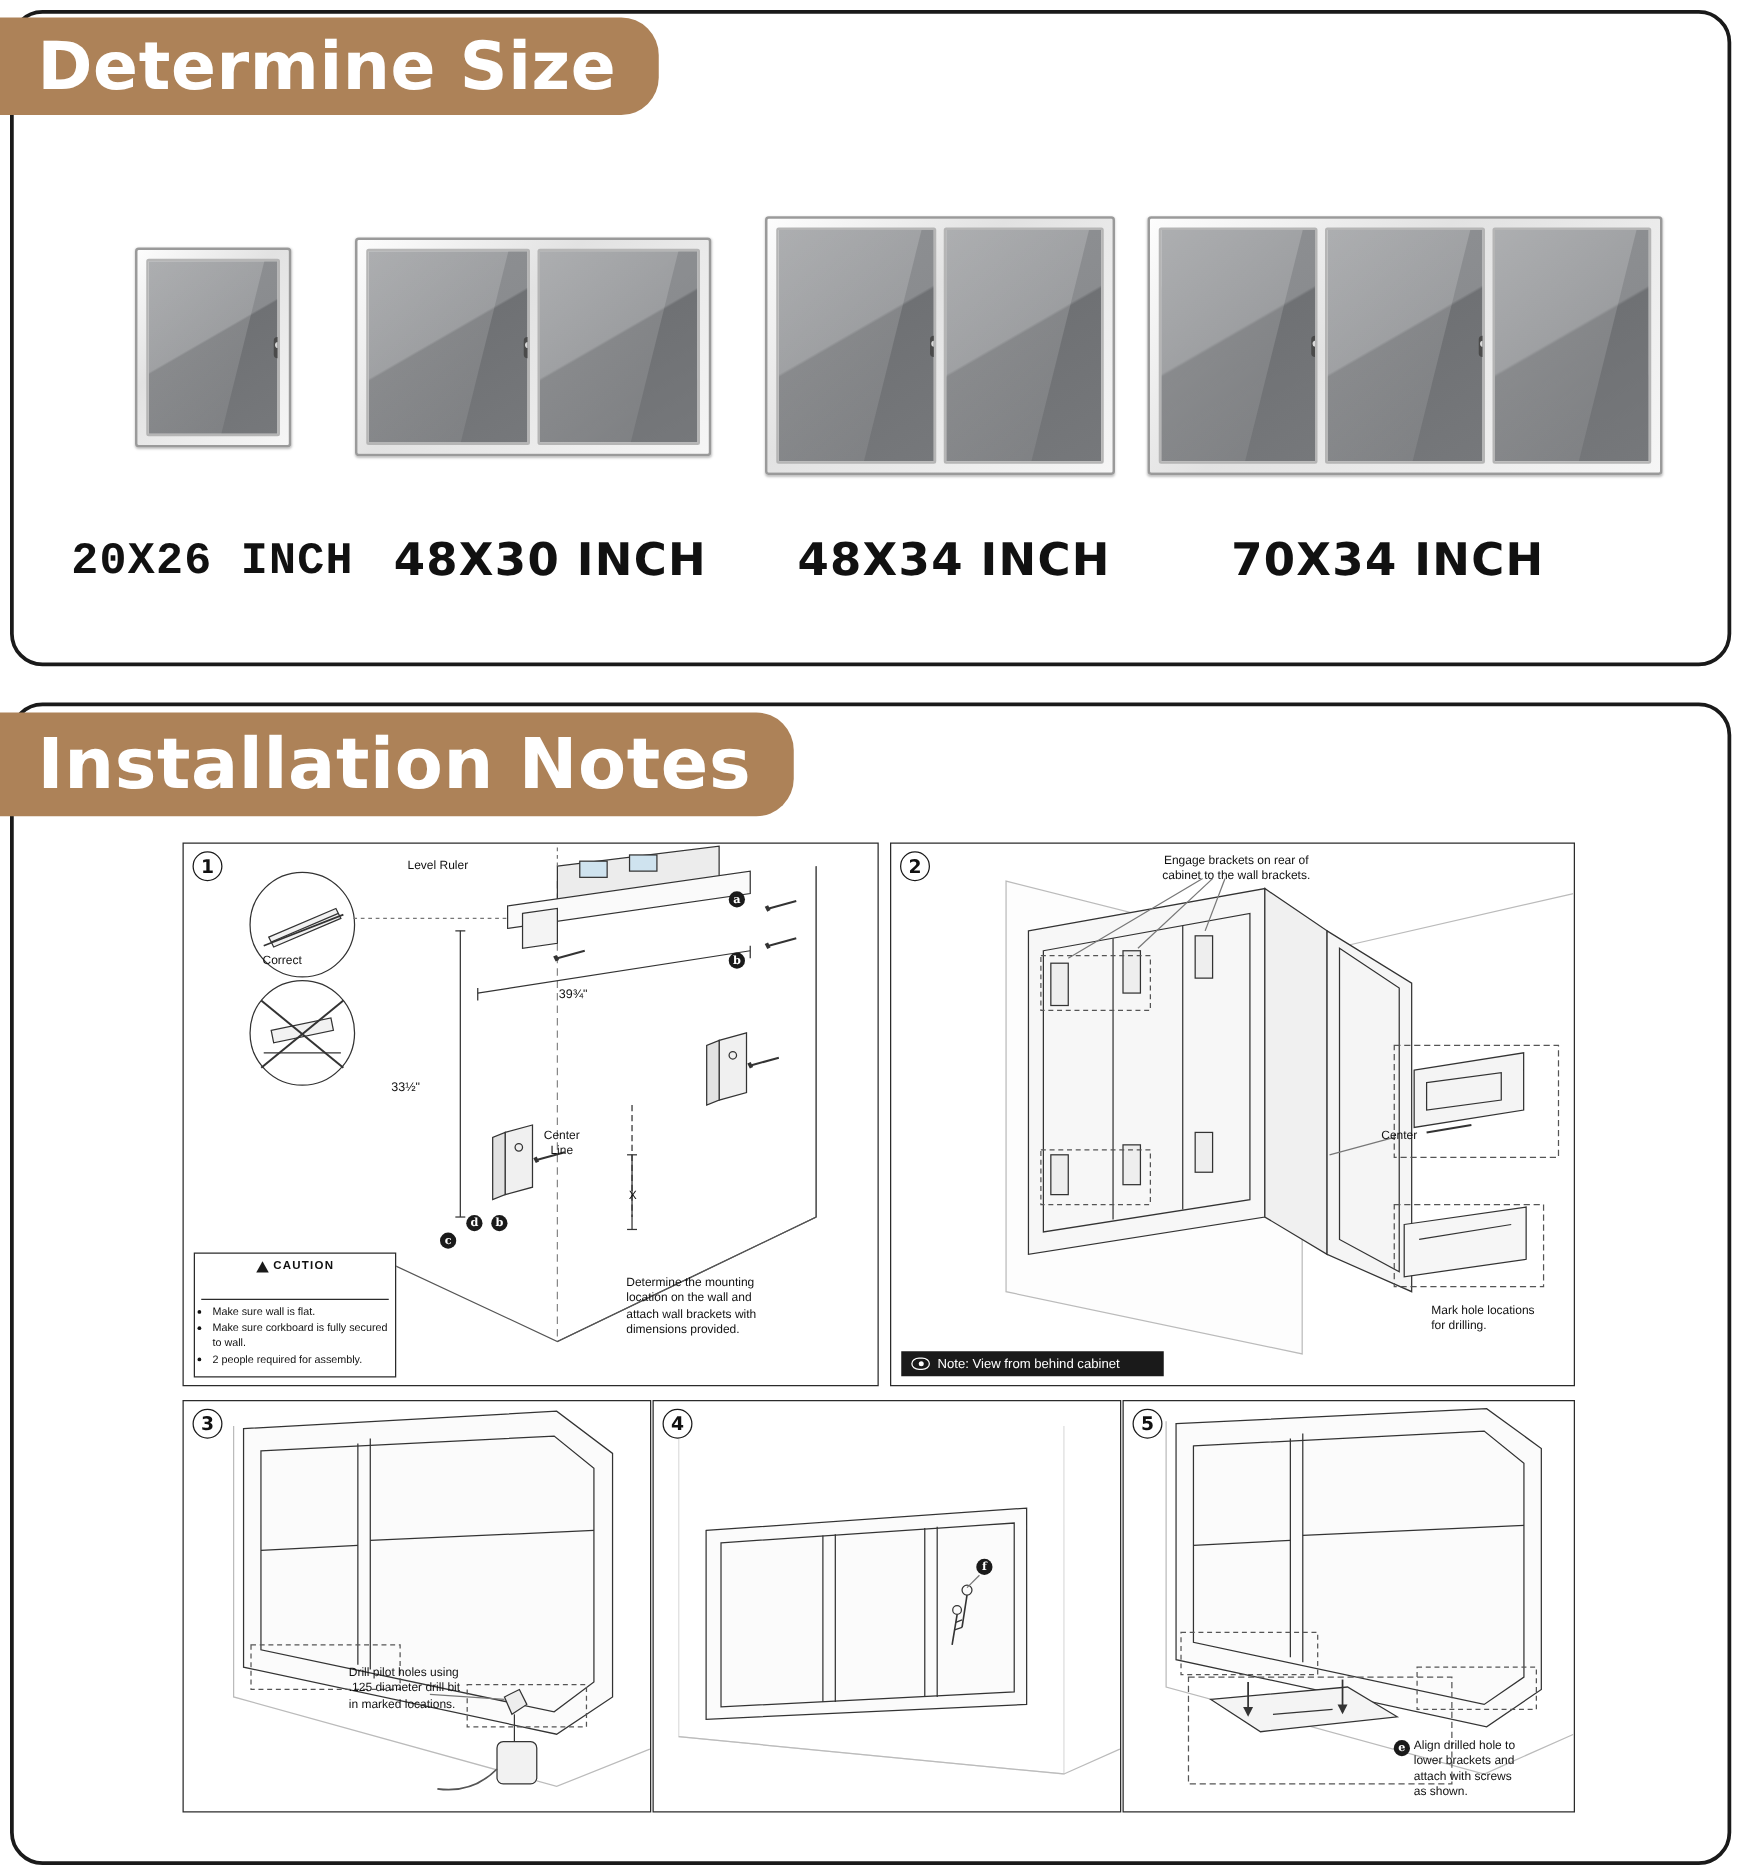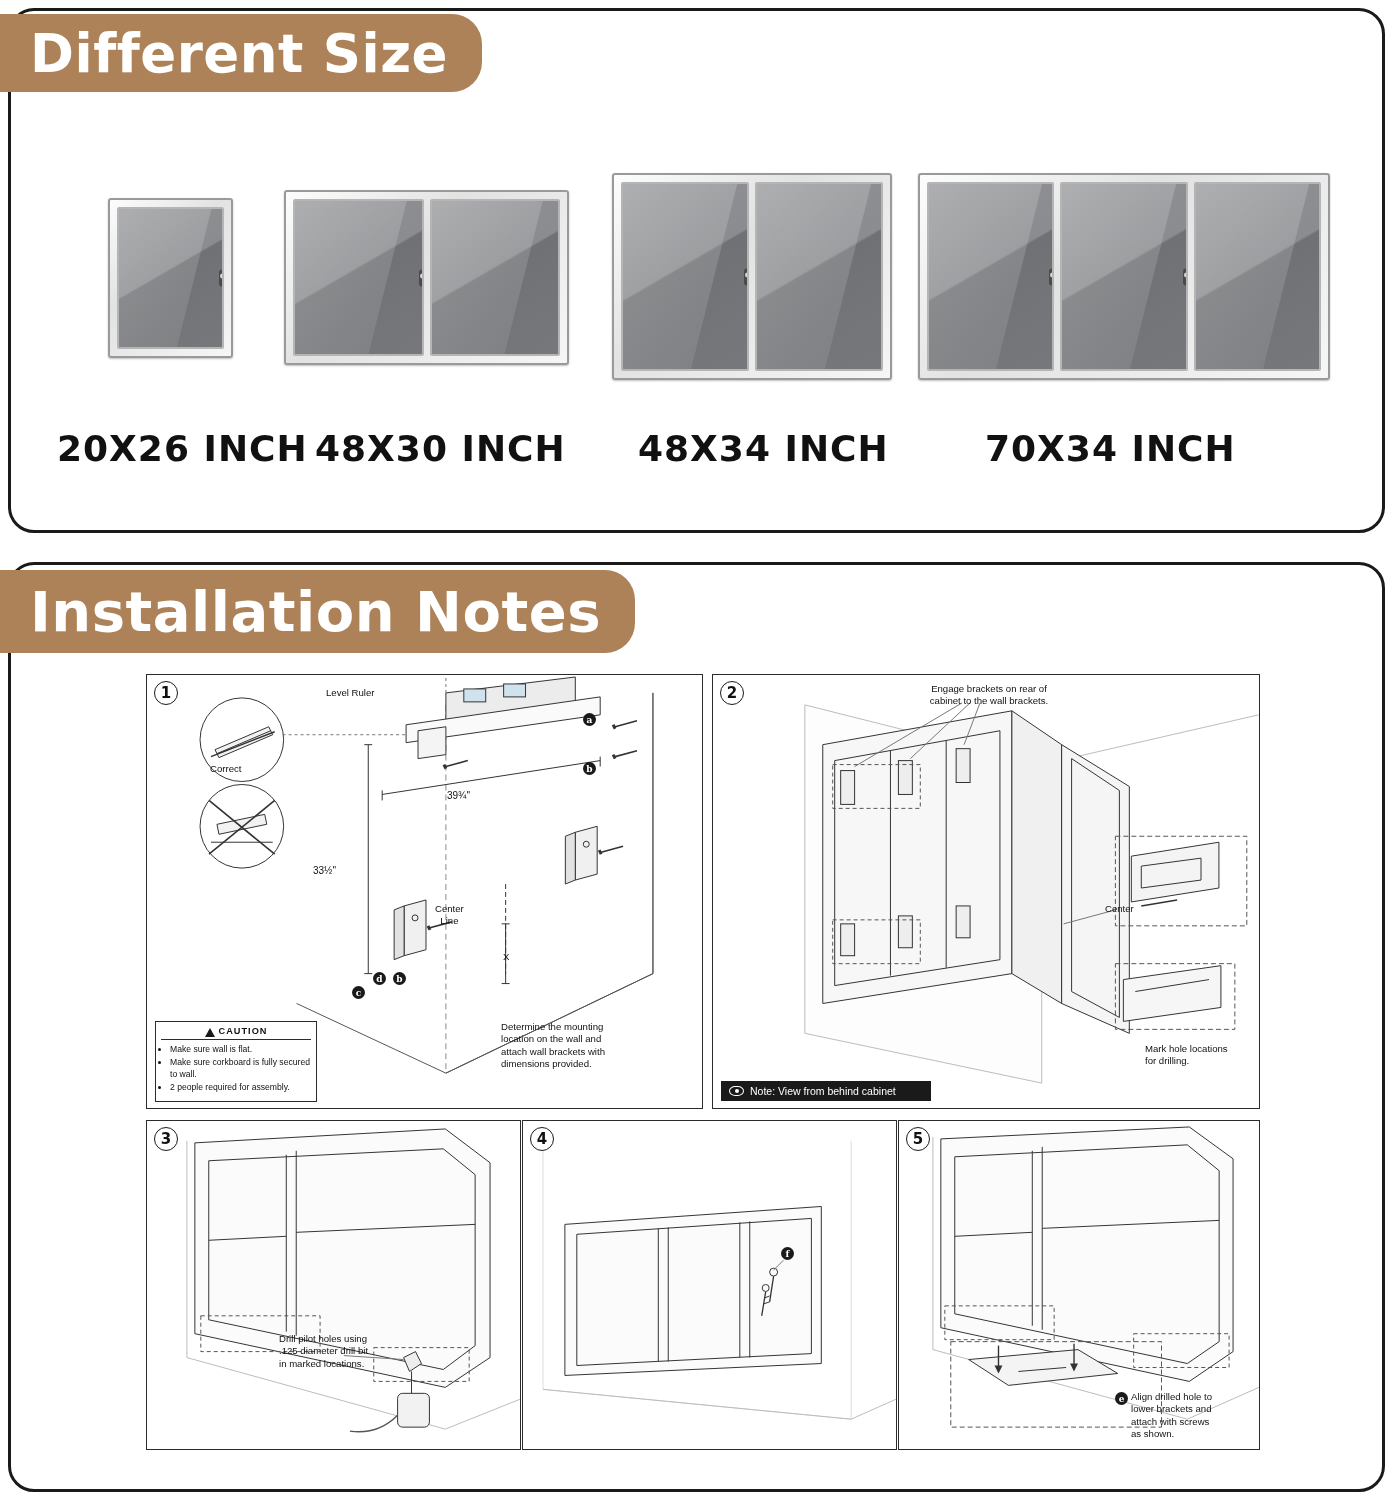--- a/index.html
+++ b/index.html
@@ -110,21 +110,21 @@
   .size-label {
     position: absolute;
     top: 428px;
     font-size: 36px;
     font-weight: bold;
     color: #111111;
     letter-spacing: 1px;
     font-family: "DejaVu Sans", sans-serif;
     white-space: nowrap;
   }
-  #lbl-0 { left: 57px; }
+  #lbl-0 { left: 57px; font-family: Liberation Mono, monospace; }
   #lbl-1 { left: 315px; }
   #lbl-2 { left: 638px; }
   #lbl-3 { left: 985px; }
 
   
   .step {
     position: absolute;
     border: 1px solid #2b2b2b;
     background: #ffffff;
     overflow: hidden;
@@ -166,21 +166,21 @@
     line-height: 1.3;
     color: #111;
     z-index: 6;
   }
   .caution-head {
     display: flex; align-items: center; gap: 4px;
     justify-content: center;
     font-weight: bold;
     letter-spacing: 1px;
     font-size: 9.2px;
-    padding-bottom: 1px;
+    padding-bottom: 20px;
     border-bottom: 1px solid #2b2b2b;
     margin-bottom: 4px;
   }
   .tri {
     width: 0; height: 0;
     border-left: 5px solid transparent;
     border-right: 5px solid transparent;
     border-bottom: 9px solid #1a1a1a;
     position: relative;
   }
@@ -241,21 +241,21 @@
     z-index: 5;
     font-family: "DejaVu Serif", serif;
   }
 </style>
 </head>
 <body>
 
 <div id="page">
 
   <div class="panel" id="panel-size"></div>
-  <div class="title-pill" id="title-size">Different Size</div>
+  <div class="title-pill" id="title-size">Determine Size</div>
 
   <div id="cabinet-row">
 
     <div class="cab" id="cab-0">
       <div class="door">
         <span class="lock"></span>
       </div>
     </div>
 
     <div class="cab" id="cab-1">

